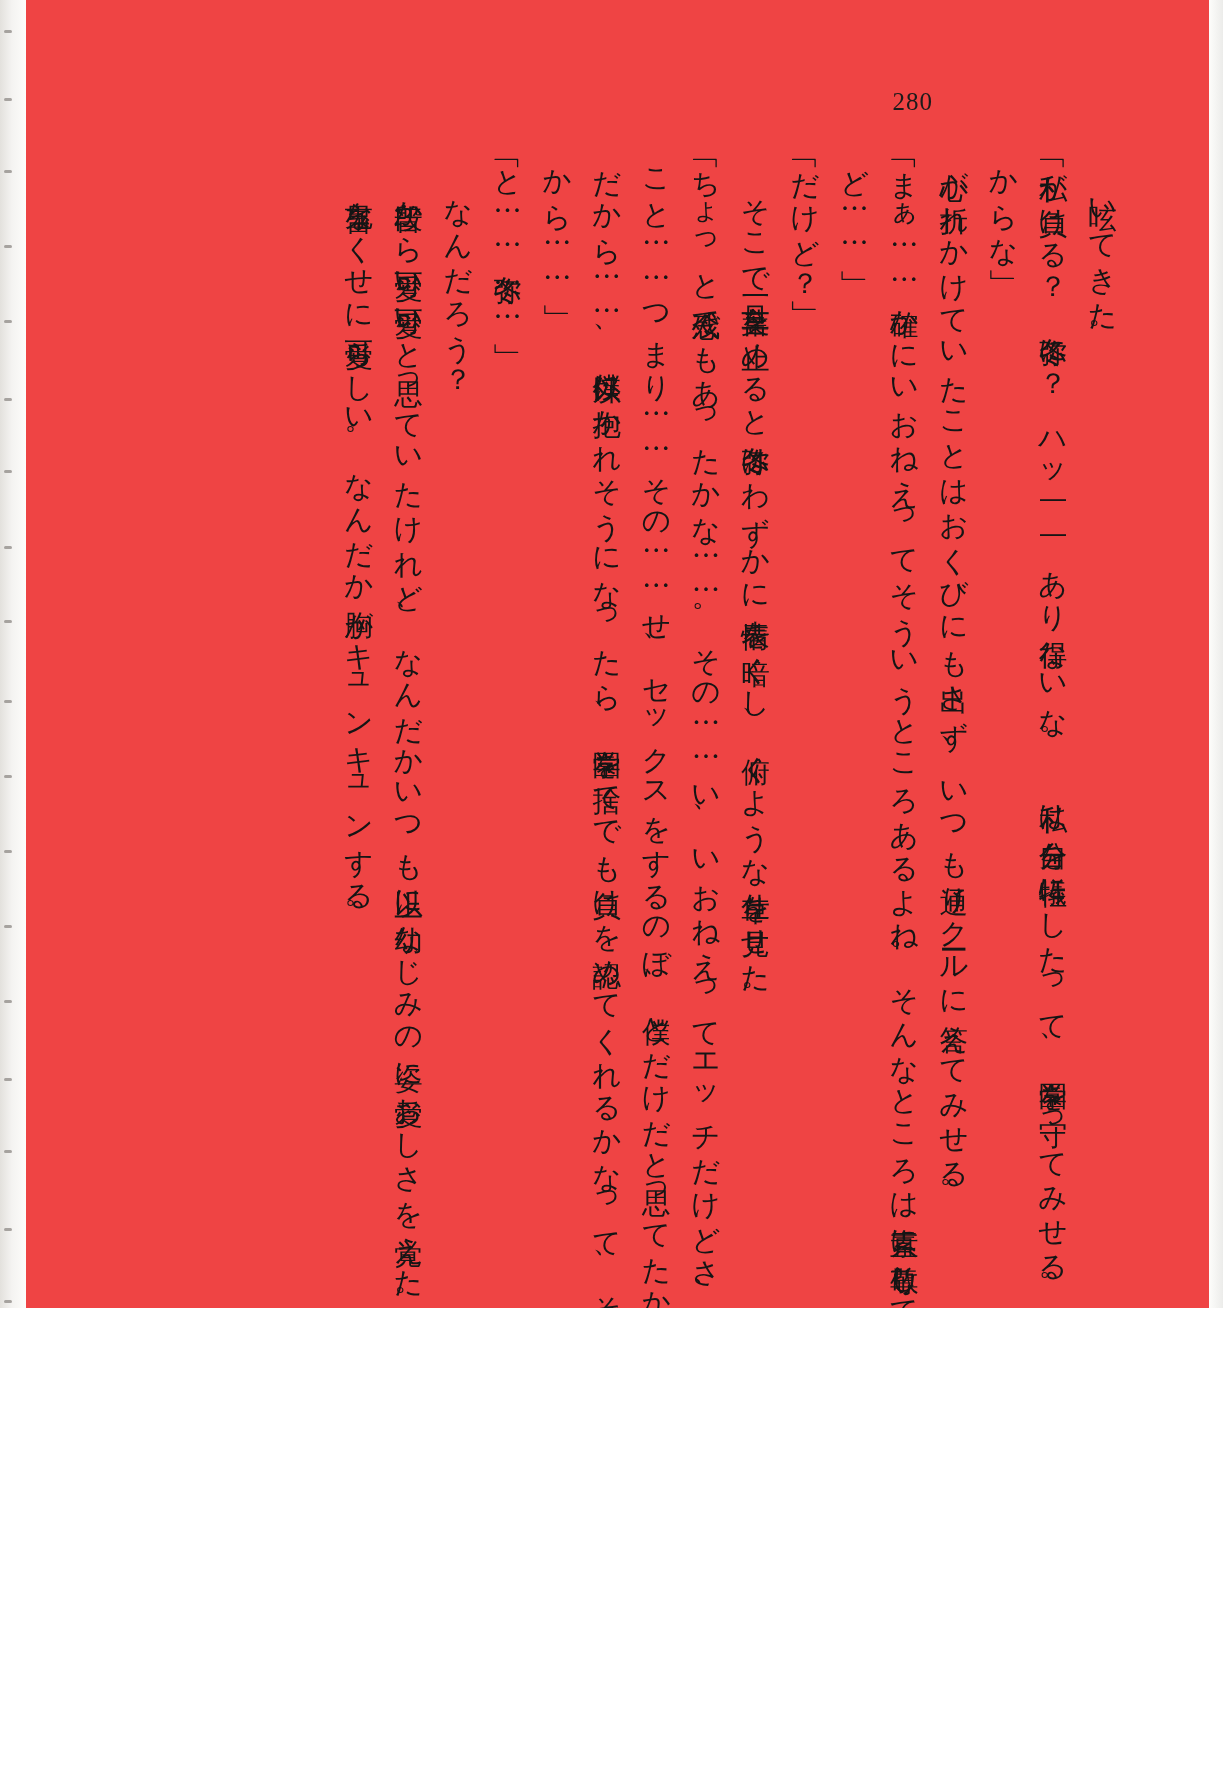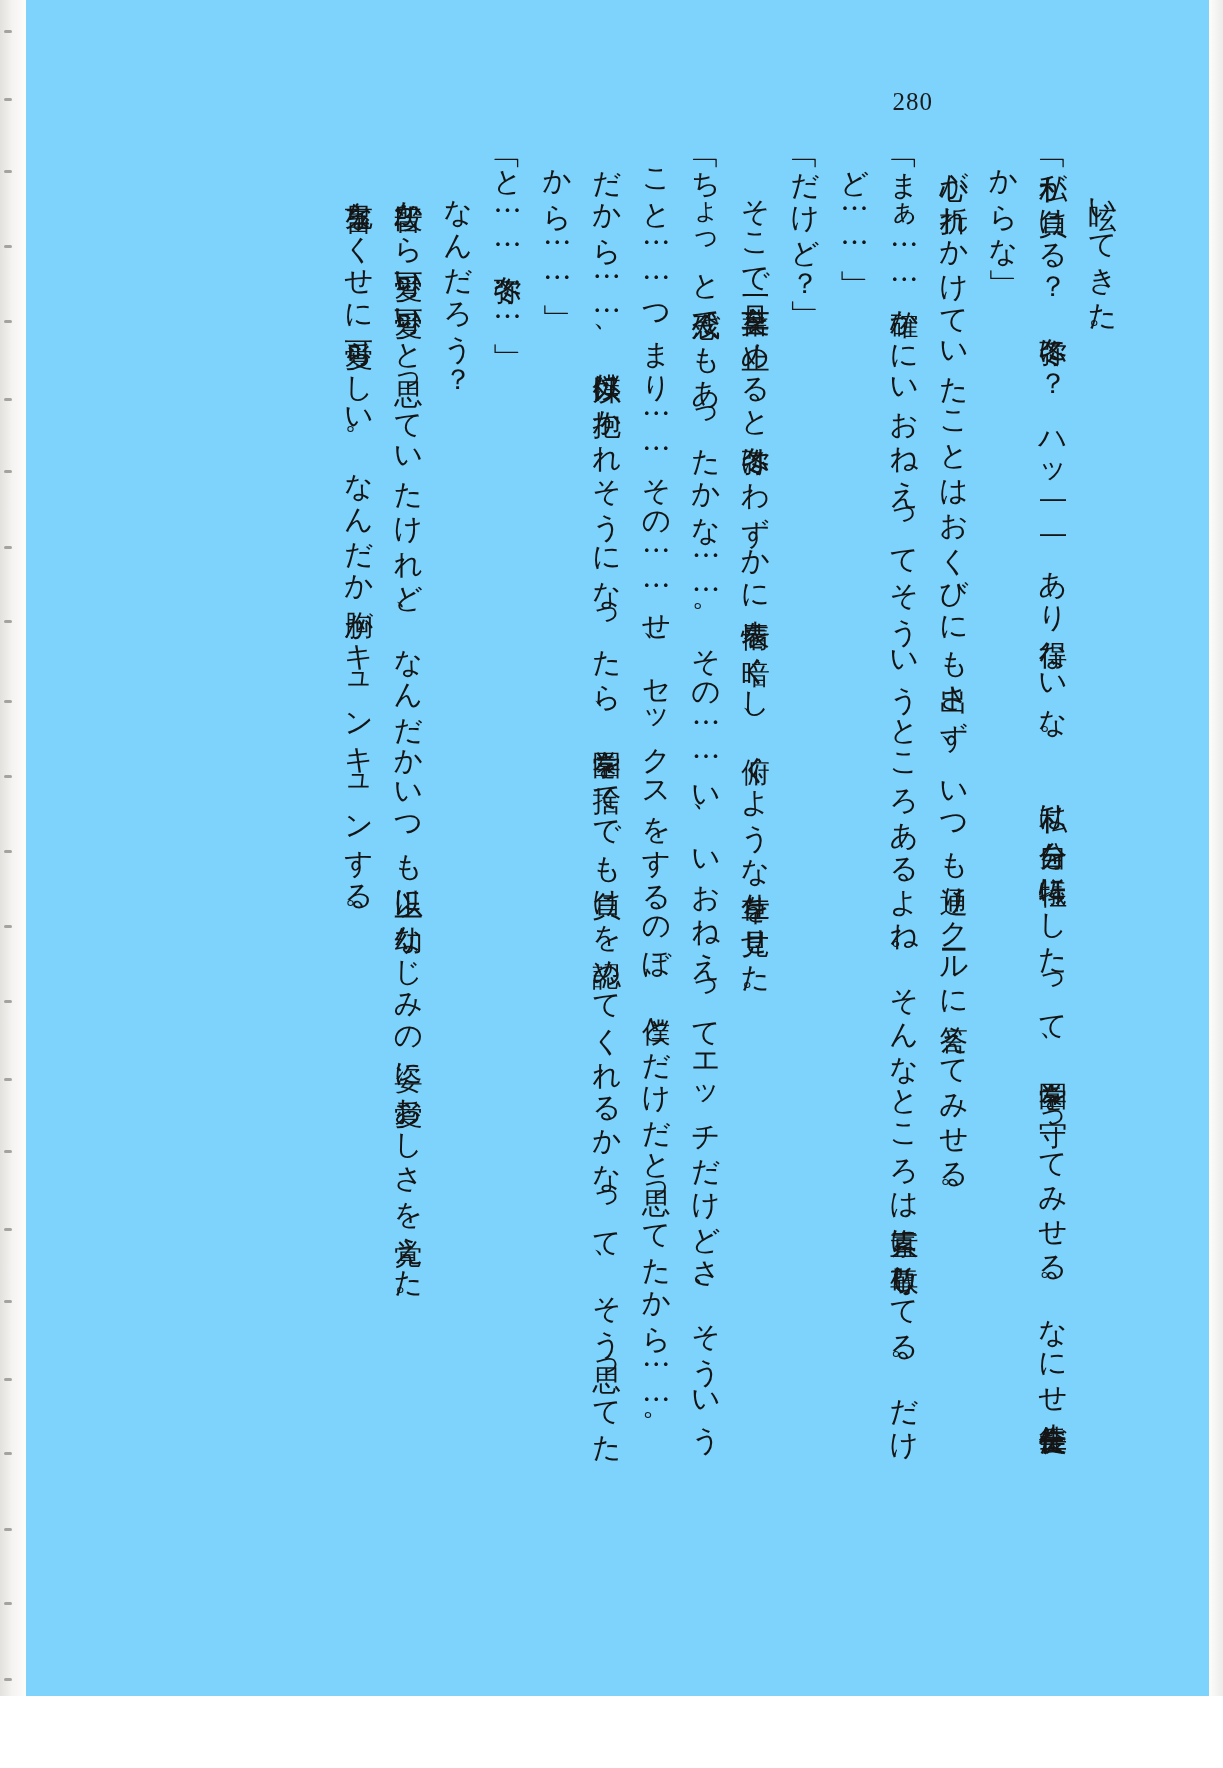--- a/index.html
+++ b/index.html
@@ -6,22 +6,22 @@
     margin: 0;
     padding: 0;
     background: #ffffff;
   }
   body {
     font-family: "Liberation Serif", "DejaVu Serif", serif;
   }
   .page {
     position: relative;
     width: 1223px;
-    height: 1696px;
-    background: #7dd3fc;
+    height: 1308px;
+    background: #ef4444;
     overflow: hidden;
   }
   
   .scan-edge-left {
     position: absolute;
     top: 0;
     left: 0;
     width: 26px;
     height: 100%;
     background: linear-gradient(to right, #e3e1dd 0%, #f4f3f1 45%, #fdfdfb 100%);

